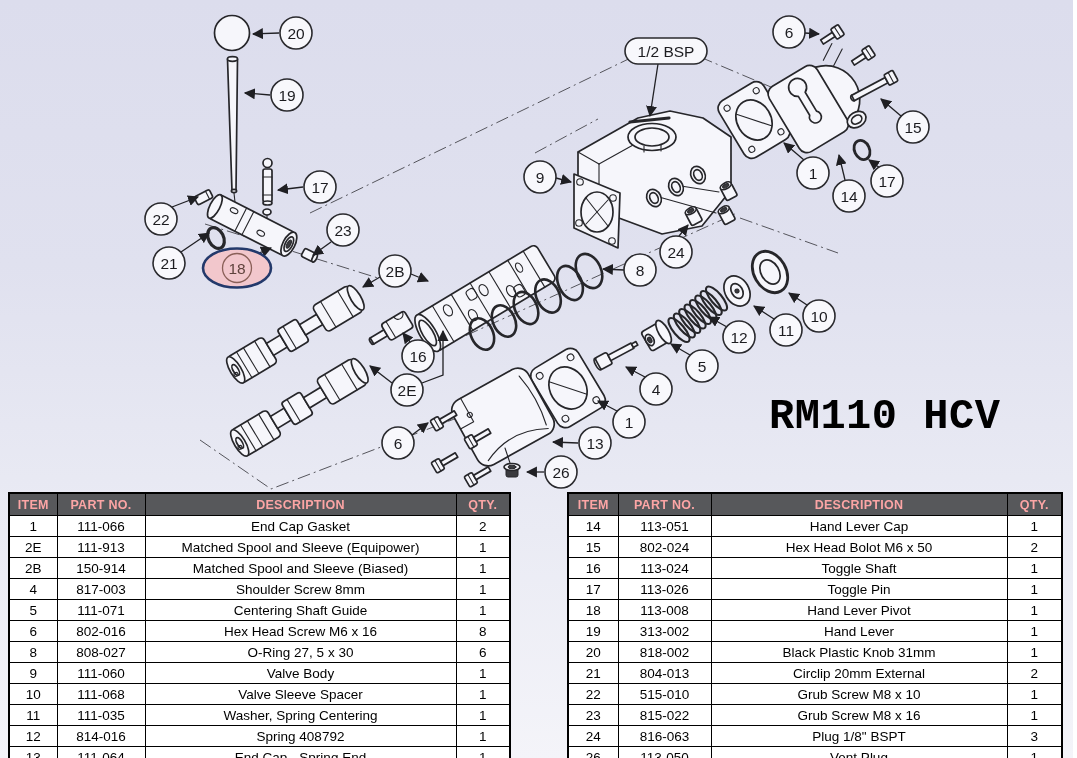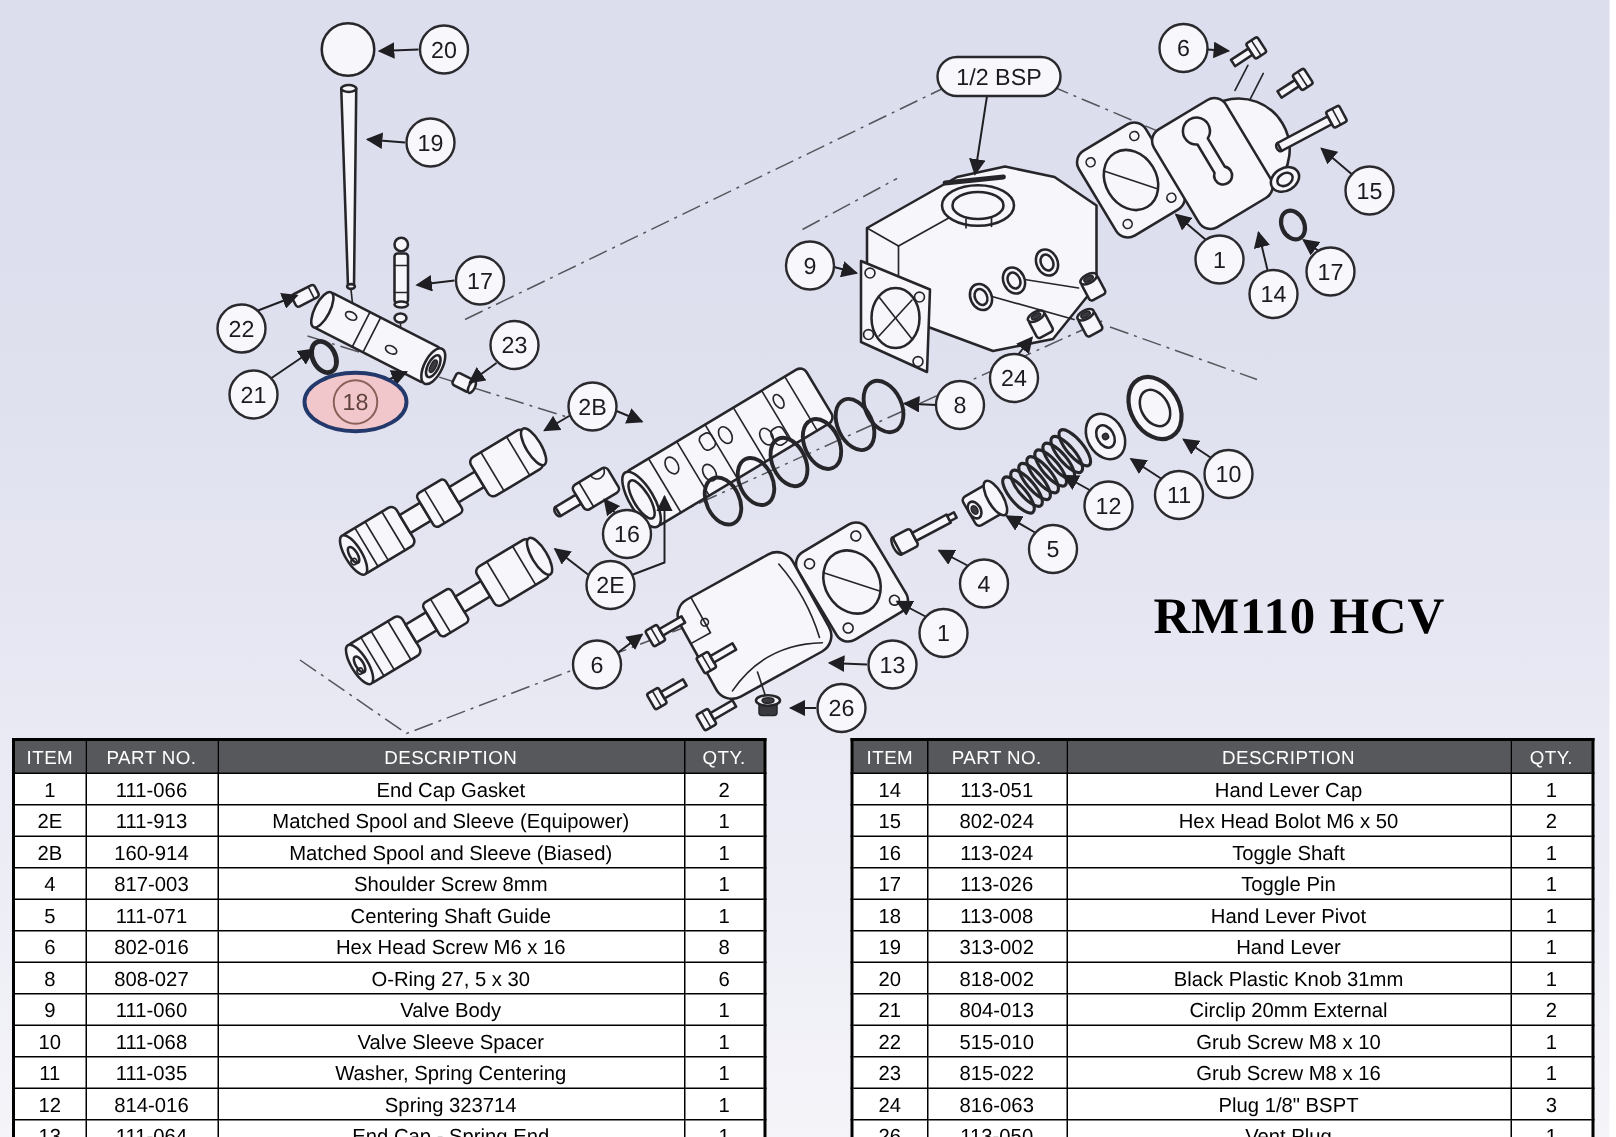--- a/index.html
+++ b/index.html
@@ -14,30 +14,30 @@
   .part .thin{stroke-width:1.1;fill:none}
   .part .dark{fill:#3a3a3e;stroke:#26262a;stroke-width:1}
   .part .nofill{fill:none}
   .centerline{stroke:#55555c;stroke-width:1;fill:none;stroke-dasharray:13 4 2 4}
   .leader{stroke:#1f1f23;stroke-width:1.3;fill:none}
   .balloon{fill:#f8f8fc;stroke:#2a2a2e;stroke-width:1.6}
   .ctext{font-family:"Liberation Sans",sans-serif;font-size:15.5px;fill:#1c1c20}
   .hltext{fill:#5f423c}
   .title{
     position:absolute;left:769px;top:393px;width:260px;
-    font-family:Liberation Serif, serif;font-weight:bold;font-size:34px;color:#000;
+    font-family:Liberation Mono, monospace;font-weight:bold;font-size:42px;color:#000;
     letter-spacing:0.5px;white-space:nowrap;
   }
   
   .parts-table{
     position:absolute;border-collapse:collapse;table-layout:fixed;
     background:#fff;border:2px solid #000;
   }
   .parts-table th{
-    background:#57585b;color:#ffffff;font-size:12.5px;font-weight:normal;
+    background:#57585b;color:#fca5a5;font-size:12.5px;font-weight:bold;
     height:21px;padding:0;border:1.5px solid #000;letter-spacing:.3px;
   }
   .parts-table td{
     height:20px;padding:0 2px;border:1.5px solid #000;
     text-align:center;font-size:13.5px;color:#000;white-space:nowrap;overflow:hidden;
   }
   #table-left{left:8px;top:492px;width:503px}
   #table-right{left:567px;top:492px;width:496px}
 </style>
 </head>
@@ -525,21 +525,21 @@
           <td>2</td>
         </tr>
         <tr>
           <td>2E</td>
           <td>111-913</td>
           <td>Matched Spool and Sleeve (Equipower)</td>
           <td>1</td>
         </tr>
         <tr>
           <td>2B</td>
-          <td>160-914</td>
+          <td>150-914</td>
           <td>Matched Spool and Sleeve (Biased)</td>
           <td>1</td>
         </tr>
         <tr>
           <td>4</td>
           <td>817-003</td>
           <td>Shoulder Screw 8mm</td>
           <td>1</td>
         </tr>
         <tr>
@@ -574,21 +574,21 @@
         </tr>
         <tr>
           <td>11</td>
           <td>111-035</td>
           <td>Washer, Spring Centering</td>
           <td>1</td>
         </tr>
         <tr>
           <td>12</td>
           <td>814-016</td>
-          <td>Spring 323714</td>
+          <td>Spring 408792</td>
           <td>1</td>
         </tr>
         <tr>
           <td>13</td>
           <td>111-064</td>
           <td>End Cap - Spring End</td>
           <td>1</td>
         </tr>
       </tbody>
   </table>

